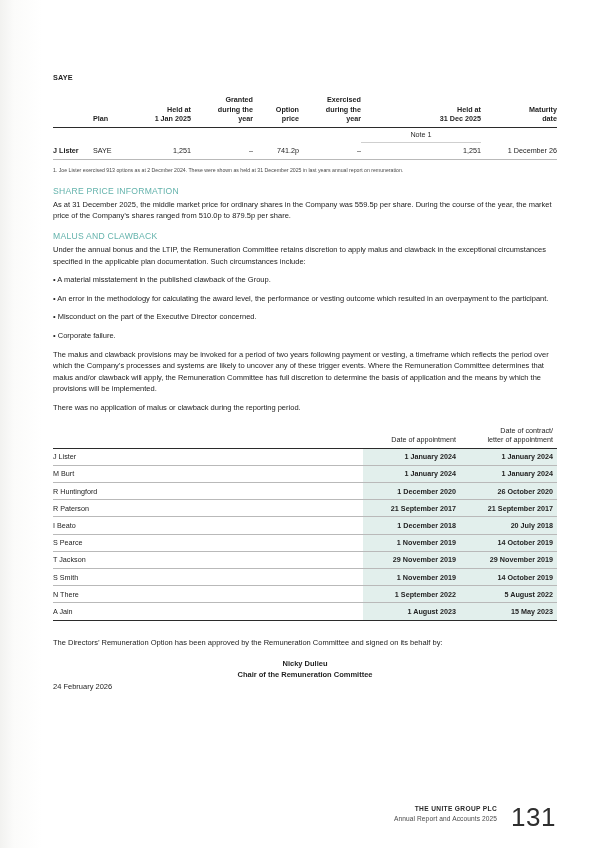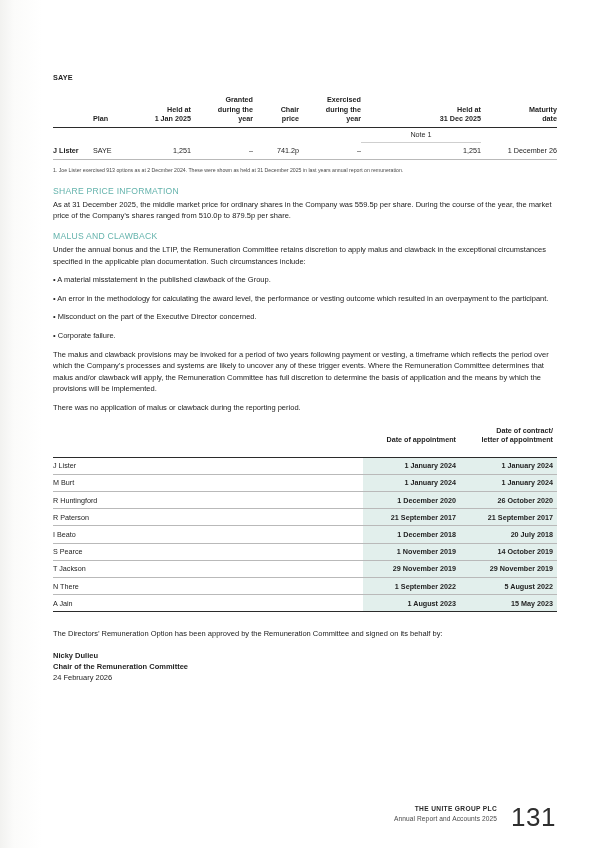--- a/index.html
+++ b/index.html
@@ -107,25 +107,25 @@
   .w-ex    { width: 62px; }
   .w-held2 { width: 120px; }
   .w-mat   { width: 76px; }
 
   
   .dir-table {
     font-size: 7.2px;
   }
   .dir-table th {
     font-size: 7.2px;
-    font-weight: bold;
+    font-weight: normal;
     color: #1f1f1f;
     text-align: right;
     vertical-align: bottom;
-    padding: 0 4px 12px 0;
+    padding: 0 4px 3px 0;
     line-height: 9.6px;
     border-bottom: 1.4px solid #2b2b2b;
   }
   .dir-table th.c-dirname {
     text-align: left;
     padding-left: 0;
     padding-right: 0;
   }
   .dir-table td {
     font-size: 7.2px;
@@ -145,20 +145,21 @@
   .dw-name { width: 310px; }
   .dw-app  { width: 97px; }
   .dw-con  { width: 97px; }
 
   .signoff-name {
     font-size: 7.5px;
     font-weight: bold;
     line-height: 11.2px;
     color: #1f1f1f;
     margin: 0;
+    text-align: center;
   }
   .signoff-date {
     font-size: 7.5px;
     line-height: 11.6px;
     color: #232323;
     margin: 0;
   }
 
   
   .footer {
@@ -222,21 +223,21 @@
           <th>
             <span>Held at</span><br>
             <span>1 Jan 2025</span>
           </th>
           <th>
             <span>Granted</span><br>
             <span>during the</span><br>
             <span>year</span>
           </th>
           <th>
-            <span>Chair</span><br>
+            <span>Option</span><br>
             <span>price</span>
           </th>
           <th>
             <span>Exercised</span><br>
             <span>during the</span><br>
             <span>year</span>
           </th>
           <th>
             <span>Held at</span><br>
             <span>31 Dec 2025</span>
@@ -337,20 +338,25 @@
           <td class="c-dirname">S Pearce</td>
           <td class="hl">1 November 2019</td>
           <td class="hl">14 October 2019</td>
         </tr>
         <tr>
           <td class="c-dirname">T Jackson</td>
           <td class="hl">29 November 2019</td>
           <td class="hl">29 November 2019</td>
         </tr>
         <tr>
+          <td class="c-dirname">S Smith</td>
+          <td class="hl">1 November 2019</td>
+          <td class="hl">14 October 2019</td>
+        </tr>
+        <tr>
           <td class="c-dirname">N There</td>
           <td class="hl">1 September 2022</td>
           <td class="hl">5 August 2022</td>
         </tr>
         <tr>
           <td class="c-dirname">A Jain</td>
           <td class="hl">1 August 2023</td>
           <td class="hl">15 May 2023</td>
         </tr>
       </tbody>

